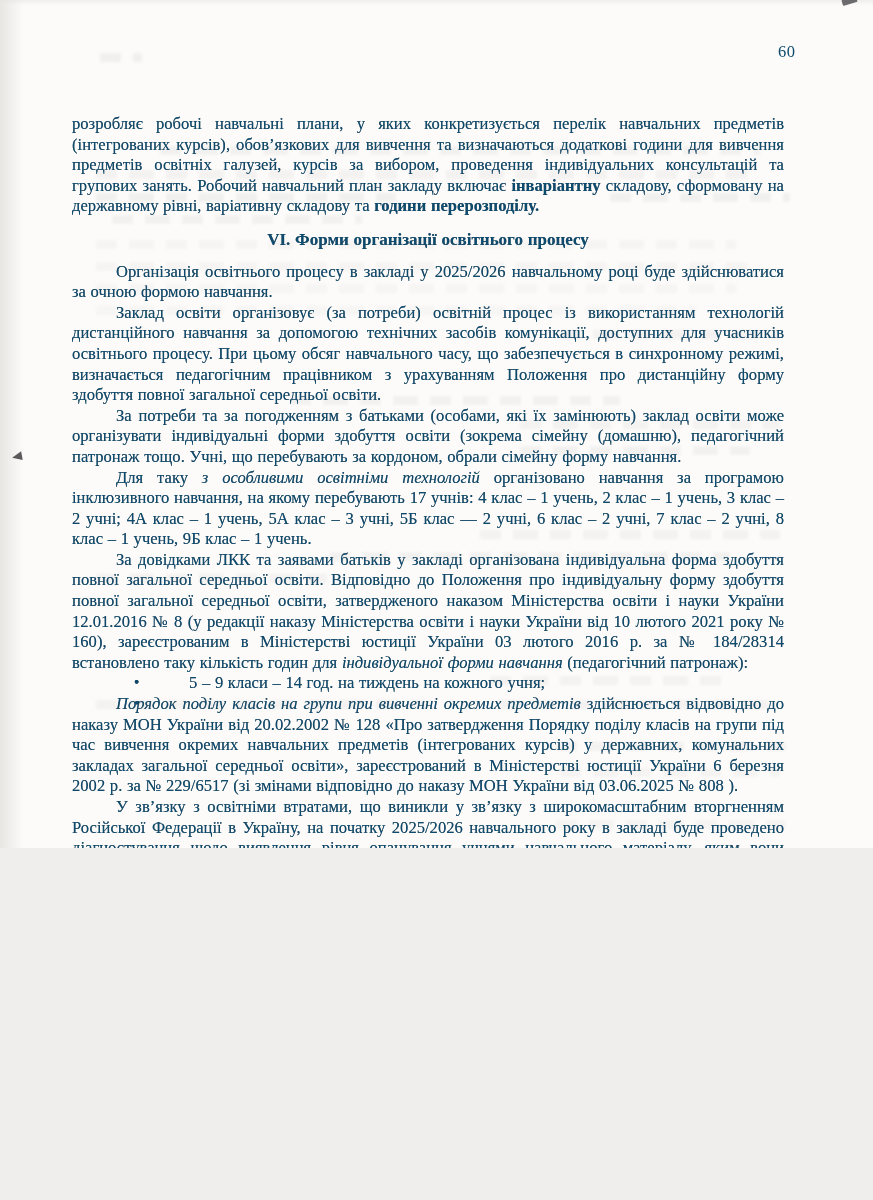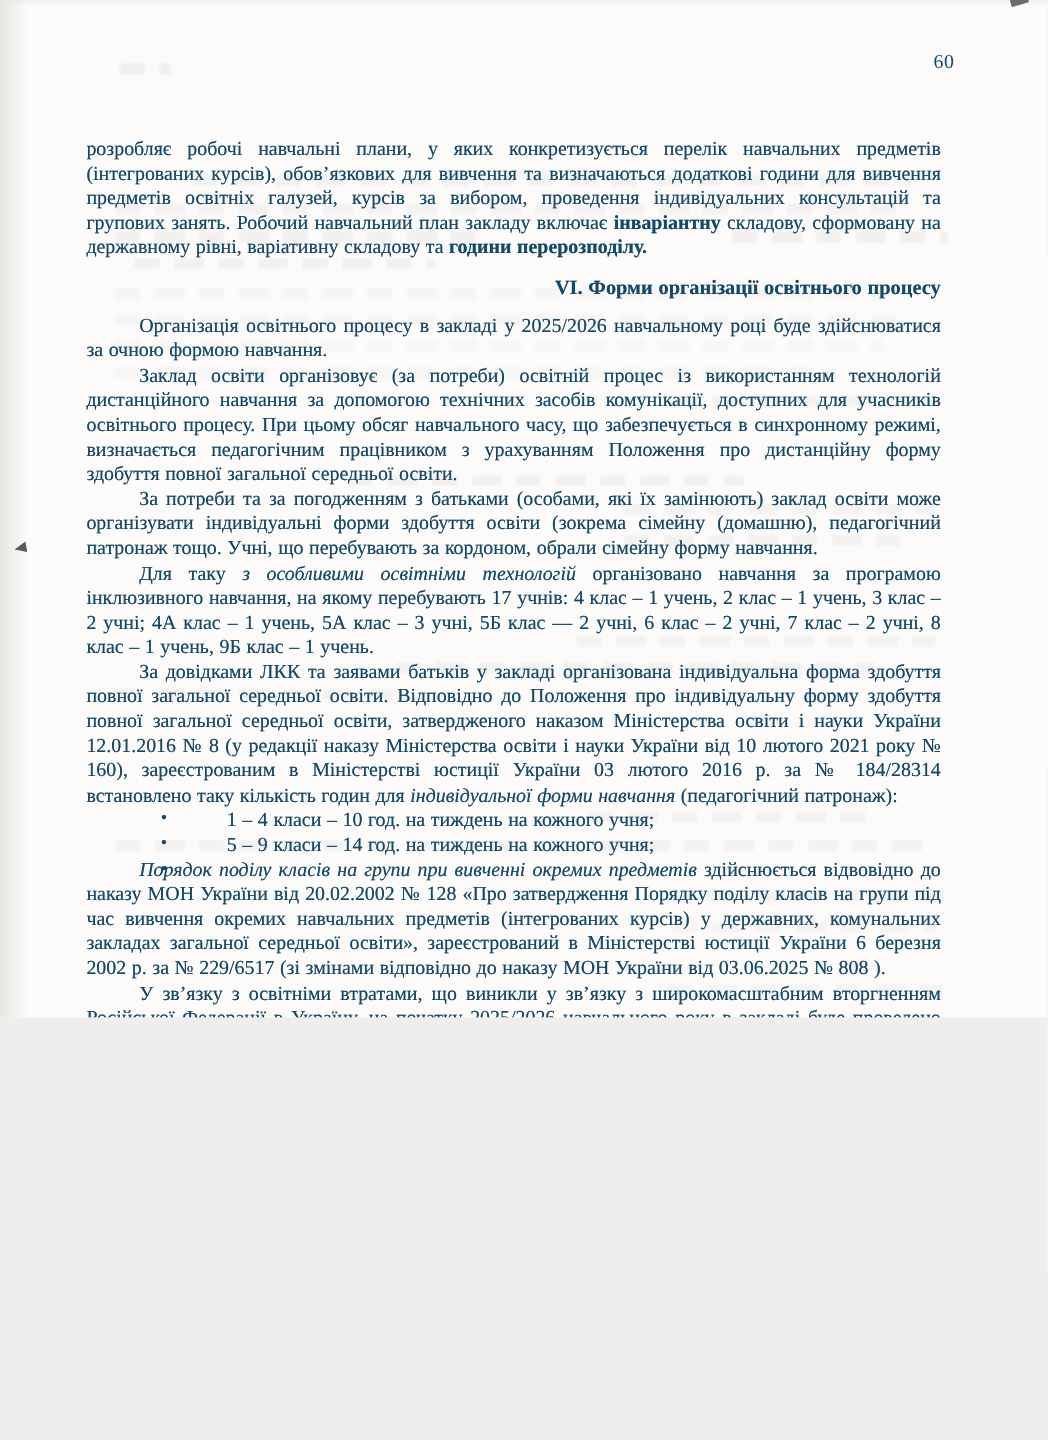--- a/index.html
+++ b/index.html
@@ -32,21 +32,21 @@
     text-shadow:0 0 .45px rgba(20,20,25,.55);
     word-spacing:.5px;
     margin-top:42px;
   }
   .para{margin:0;}
   .para.indent{text-indent:44px;}
   .b{font-weight:bold;}
   .i{font-style:italic;}
   h2.heading{
     margin:13px 0 11px 0;
-    font-size:17px;font-weight:bold;text-align:right;text-indent:0;
+    font-size:17px;font-weight:bold;text-align:center;text-indent:0;
   }
   .para.bullet{position:relative;padding-left:117px;text-align:left;}
   .para.bullet .dot{position:absolute;left:62px;top:-1px;font-size:15px;}
   
   .ghost{
     position:absolute;height:9px;border-radius:2px;
     filter:blur(1.4px);pointer-events:none;
     background:repeating-linear-gradient(90deg,
       rgba(108,110,120,.17) 0 21px, rgba(108,110,120,0) 21px 33px,
       rgba(108,110,120,.17) 33px 58px, rgba(108,110,120,0) 58px 70px);
@@ -75,21 +75,21 @@
   <div class="page-number">60</div>
 
   <main class="textblock">
       <p class="para"><span>розробляє робочі навчальні плани, у яких конкретизується перелік навчальних предметів (інтегрованих курсів), обов’язкових для вивчення та визначаються додаткові години для вивчення предметів освітніх галузей, курсів за вибором, проведення індивідуальних консультацій та групових занять. Робочий навчальний план закладу включає </span><span class="b">інваріантну</span><span> складову, сформовану на державному рівні, варіативну складову та </span><span class="b">години перерозподілу.</span></p>
       <h2 class="heading"><span>VI. Форми організації освітнього процесу</span></h2>
       <p class="para indent"><span>Організація освітнього процесу в закладі у 2025/2026 навчальному році буде здійснюватися за очною формою навчання.</span></p>
       <p class="para indent"><span>Заклад освіти організовує (за потреби) освітній процес із використанням технологій дистанційного навчання за допомогою технічних засобів комунікації, доступних для учасників освітнього процесу. При цьому обсяг навчального часу, що забезпечується в синхронному режимі, визначається педагогічним працівником з урахуванням Положення про дистанційну форму здобуття повної загальної середньої освіти.</span></p>
       <p class="para indent"><span>За потреби та за погодженням з батьками (особами, які їх замінюють) заклад освіти може організувати індивідуальні форми здобуття освіти (зокрема сімейну (домашню), педагогічний патронаж тощо. Учні, що перебувають за кордоном, обрали сімейну форму навчання.</span></p>
       <p class="para indent"><span>Для таку </span><span class="i">з особливими освітніми технологій</span><span> організовано навчання за програмою інклюзивного навчання, на якому перебувають 17 учнів: 4 клас – 1 учень, 2 клас – 1 учень, 3 клас – 2 учні; 4А клас – 1 учень, 5А клас – 3 учні, 5Б клас — 2 учні, 6 клас – 2 учні, 7 клас – 2 учні, 8 клас – 1 учень, 9Б клас – 1 учень.</span></p>
       <p class="para indent"><span>За довідками ЛКК та заявами батьків у закладі організована індивідуальна форма здобуття повної загальної середньої освіти. Відповідно до Положення про індивідуальну форму здобуття повної загальної середньої освіти, затвердженого наказом Міністерства освіти і науки України 12.01.2016 № 8 (у редакції наказу Міністерства освіти і науки України від 10 лютого 2021 року № 160), зареєстрованим в Міністерстві юстиції України 03 лютого 2016 р. за № 184/28314 встановлено таку кількість годин для </span><span class="i">індивідуальної форми навчання</span><span> (педагогічний патронаж):</span></p>
-      <p class="para bullet"><span class="dot">•</span><span>1 – 4 класи – 10 год. на тиждень на кожного учня;</span></p>
+      <p class="para bullet"><span class="dot">•</span></p>
       <p class="para bullet"><span class="dot">•</span><span>5 – 9 класи – 14 год. на тиждень на кожного учня;</span></p>
       <p class="para bullet"><span class="dot">•</span></p>
       <p class="para indent"><span class="i">Порядок поділу класів на групи при вивченні окремих предметів</span><span> здійснюється відвовідно до наказу МОН України від 20.02.2002 № 128 «Про затвердження Порядку поділу класів на групи під час вивчення окремих навчальних предметів (інтегрованих курсів) у державних, комунальних закладах загальної середньої освіти», зареєстрований в Міністерстві юстиції України 6 березня 2002 р. за № 229/6517 (зі змінами відповідно до наказу МОН України від 03.06.2025 № 808 ).</span></p>
       <p class="para indent"><span>У зв’язку з освітніми втратами, що виникли у зв’язку з широкомасштабним вторгненням Російської Федерації в Україну, на початку 2025/2026 навчального року в закладі буде проведено діагностування щодо виявлення рівня опанування учнями навчального матеріалу, яким вони оволодівали в умовах воєнного часу самостійно або із використанням технологій дистанційного навчання, визначення необхідності організації повторення вивченого матеріалу за минулий рік, можливе запровадження «коригуючого навчання». Спосіб діагностування залишкових результатів навчання вчитель обиратиме самостійно. Результати діагностування не підлягатимуть обліку і не враховуватимуться під час оцінювання за перший семестр.</span></p>
     </main>
 
   <div class="arrow-mark"></div>
   <div class="corner-mark"></div>
   <div class="speck"></div>
 

